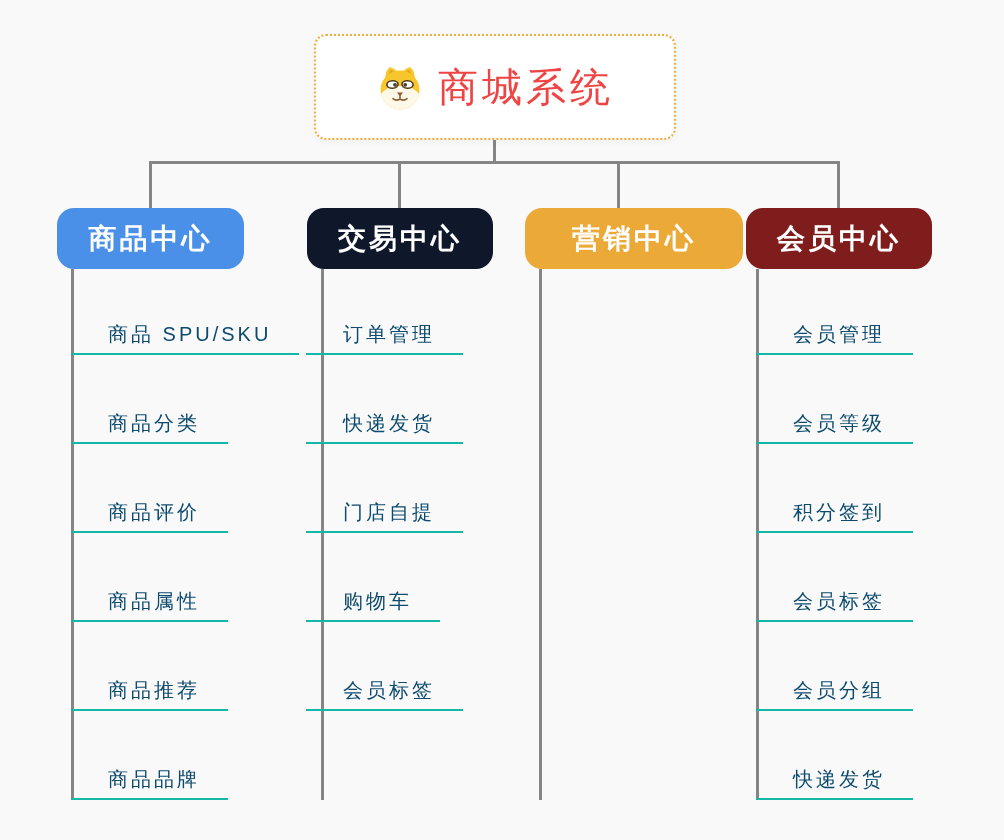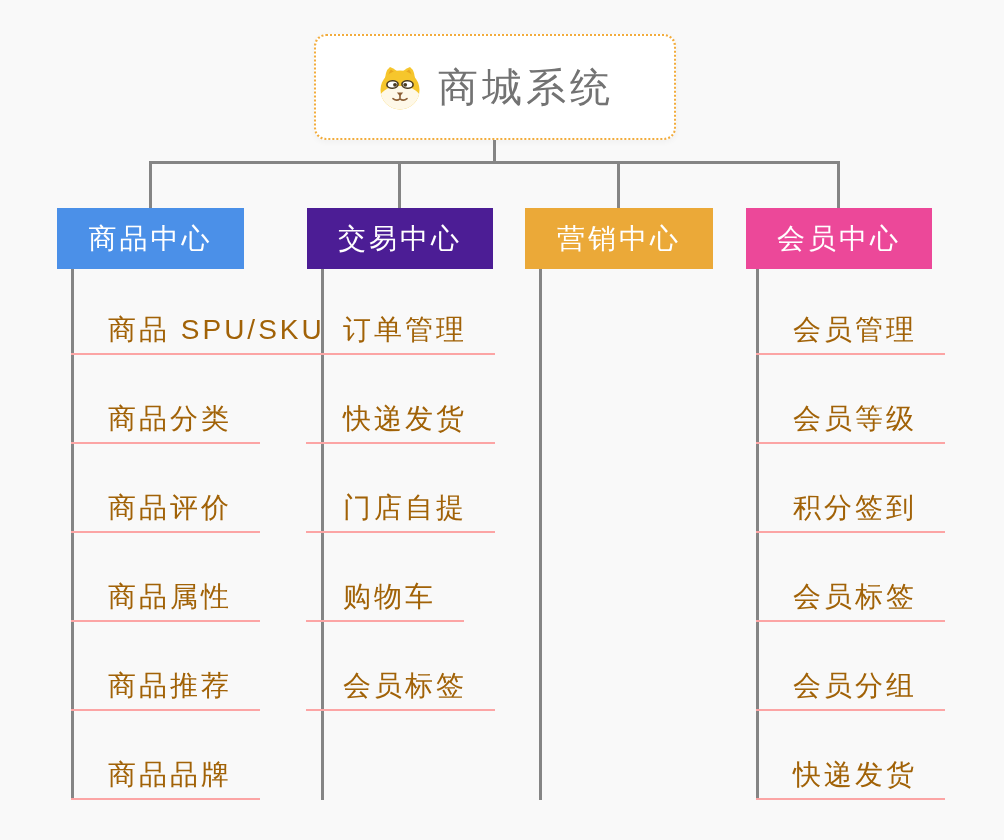--- a/index.html
+++ b/index.html
@@ -16,35 +16,35 @@
   
   .line{position:absolute;background:#858585;}
   .stub-root{left:493px;top:140px;width:3px;height:22px;}
   .rail{left:149px;top:161px;width:691px;height:3px;}
   .drop{top:164px;width:3px;height:44px;}
   .drop.d0{left:149px;} .drop.d1{left:398px;} .drop.d2{left:617px;} .drop.d3{left:837px;}
   .vline{top:269px;width:3px;height:531px;}
   .vline.v0{left:71px;} .vline.v1{left:321px;} .vline.v2{left:539px;} .vline.v3{left:756px;}
 
   
-  .hdr{position:absolute;top:208px;height:61px;border-radius:0;
-       display:flex;align-items:center;justify-content:center;cursor:pointer;}
+  .hdr{position:absolute;top:208px;height:61px;border-radius:17px;
+       display:flex;align-items:center;justify-content:center;cursor:pointer;font-weight:bold;}
   .hdr-label{color:#FFFFFF;font-size:28px;letter-spacing:3px;white-space:nowrap;}
   .hdr.b0{left:57px;width:187px;}
   .hdr.b1{left:307px;width:186px;}
-  .hdr.b2{left:525px;width:188px;}
+  .hdr.b2{left:525px;width:218px;}
   .hdr.b3{left:746px;width:186px;}
 
   
   .stack{position:absolute;top:266px;}
   .stack.s0{left:71px;} .stack.s1{left:306px;} .stack.s2{left:539px;} .stack.s3{left:756px;}
   .item{height:89px;display:flex;align-items:flex-end;}
-  .item-label{display:inline-block;font-size:28px;letter-spacing:3px;line-height:1;
-              color:#a16207;white-space:nowrap;
-              padding:0 28px 9px 37px;border-bottom:2px solid #fca5a5;cursor:pointer;}
+  .item-label{display:inline-block;font-size:20px;letter-spacing:3px;line-height:1;
+              color:#0c4a6e;white-space:nowrap;
+              padding:0 28px 9px 37px;border-bottom:2px solid #14b8a6;cursor:pointer;}
 </style>
 </head>
 <body>
 
 <div class="canvas" style="background: rgb(249, 249, 249);">
 
   <div class="root" style="border-color: rgb(242, 172, 60);">
     <span style="display:inline-flex;">
       <svg width="48" height="48" viewBox="0 0 48 48" aria-hidden="true">
         <path d="M9 20 Q8.5 8 14 4 Q21 7 24.5 11.5 L13 21 Z" fill="#F6C62C"></path>
@@ -59,44 +59,44 @@
           <ellipse cx="24" cy="36.5" rx="21" ry="13.5" fill="#FEF8E8"></ellipse>
         </g>
         <ellipse cx="16.5" cy="21.5" rx="5.6" ry="3.7" fill="#FFFFFF" stroke="#4A3B22" stroke-width="1.6" transform="rotate(-4 16.5 21.5)"></ellipse>
         <ellipse cx="31.5" cy="21.5" rx="5.6" ry="3.7" fill="#FFFFFF" stroke="#4A3B22" stroke-width="1.6" transform="rotate(4 31.5 21.5)"></ellipse>
         <circle cx="19" cy="21.8" r="1.9" fill="#4A3B22"></circle>
         <circle cx="29.2" cy="21.8" r="1.9" fill="#4A3B22"></circle>
         <path d="M20.8 29.6 h6.4 l-3.2 3.6 z" fill="#8B5E34"></path>
         <path d="M24 32.5 v2.6 M17 35.6 Q20.5 38.6 24 35.8 Q27.5 38.6 31 35.6" stroke="#8B5E34" stroke-width="1.6" fill="none" stroke-linecap="round"></path>
       </svg>
     </span>
-    <span class="root-title" style="color: #737373;">商城系统</span>
+    <span class="root-title" style="color: #ef4444;">商城系统</span>
   </div>
 
   <div class="line stub-root" style="background: rgb(133, 133, 133);"></div>
   <div class="line rail" style="background: rgb(133, 133, 133);"></div>
   <div class="line drop d0" style="background: rgb(133, 133, 133);"></div>
   <div class="line drop d1" style="background: rgb(133, 133, 133);"></div>
   <div class="line drop d2" style="background: rgb(133, 133, 133);"></div>
   <div class="line drop d3" style="background: rgb(133, 133, 133);"></div>
   <div class="line vline v0" style="background: rgb(133, 133, 133);"></div>
   <div class="line vline v1" style="background: rgb(133, 133, 133);"></div>
   <div class="line vline v2" style="background: rgb(133, 133, 133);"></div>
   <div class="line vline v3" style="background: rgb(133, 133, 133);"></div>
 
   <div class="hdr b0" style="background-color: rgb(75, 144, 232);">
     <span class="hdr-label">商品中心</span>
   </div>
-  <div class="hdr b1" style="background-color: #4c1d95;">
+  <div class="hdr b1" style="background-color: #0f172a;">
     <span class="hdr-label">交易中心</span>
   </div>
   <div class="hdr b2" style="background-color: rgb(235, 169, 56);">
     <span class="hdr-label">营销中心</span>
   </div>
-  <div class="hdr b3" style="background-color: #ec4899;">
+  <div class="hdr b3" style="background-color: #7f1d1d;">
     <span class="hdr-label">会员中心</span>
   </div>
 
   <div class="stack s0">
     <div class="item">
         <span class="item-label">商品 SPU/SKU</span>
       </div>
     <div class="item">
         <span class="item-label">商品分类</span>
       </div>

